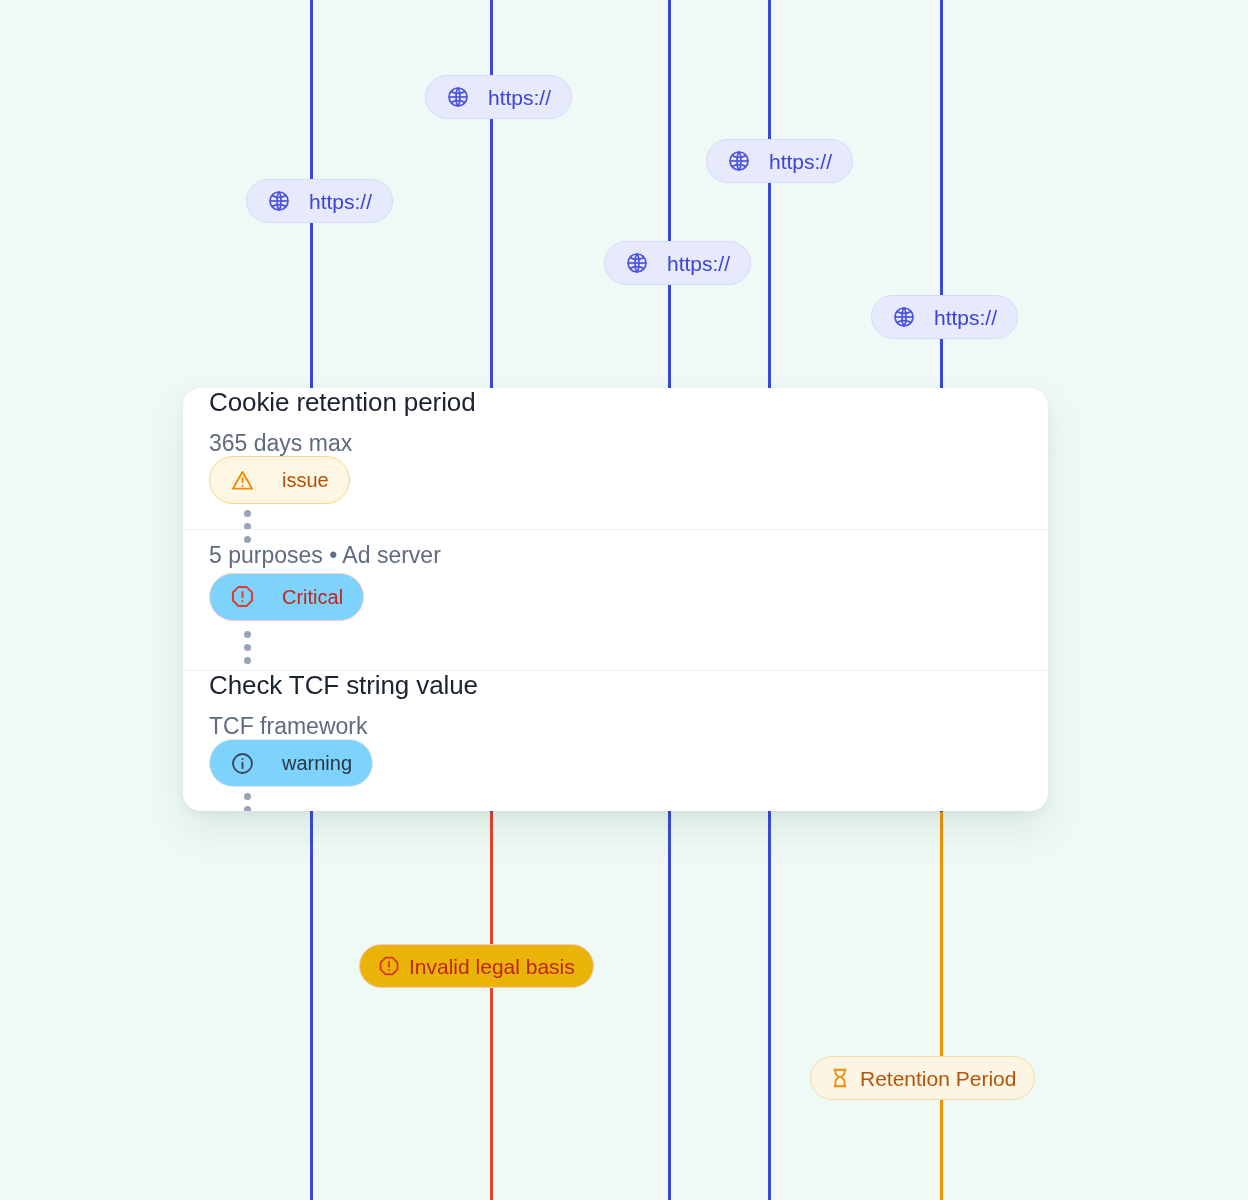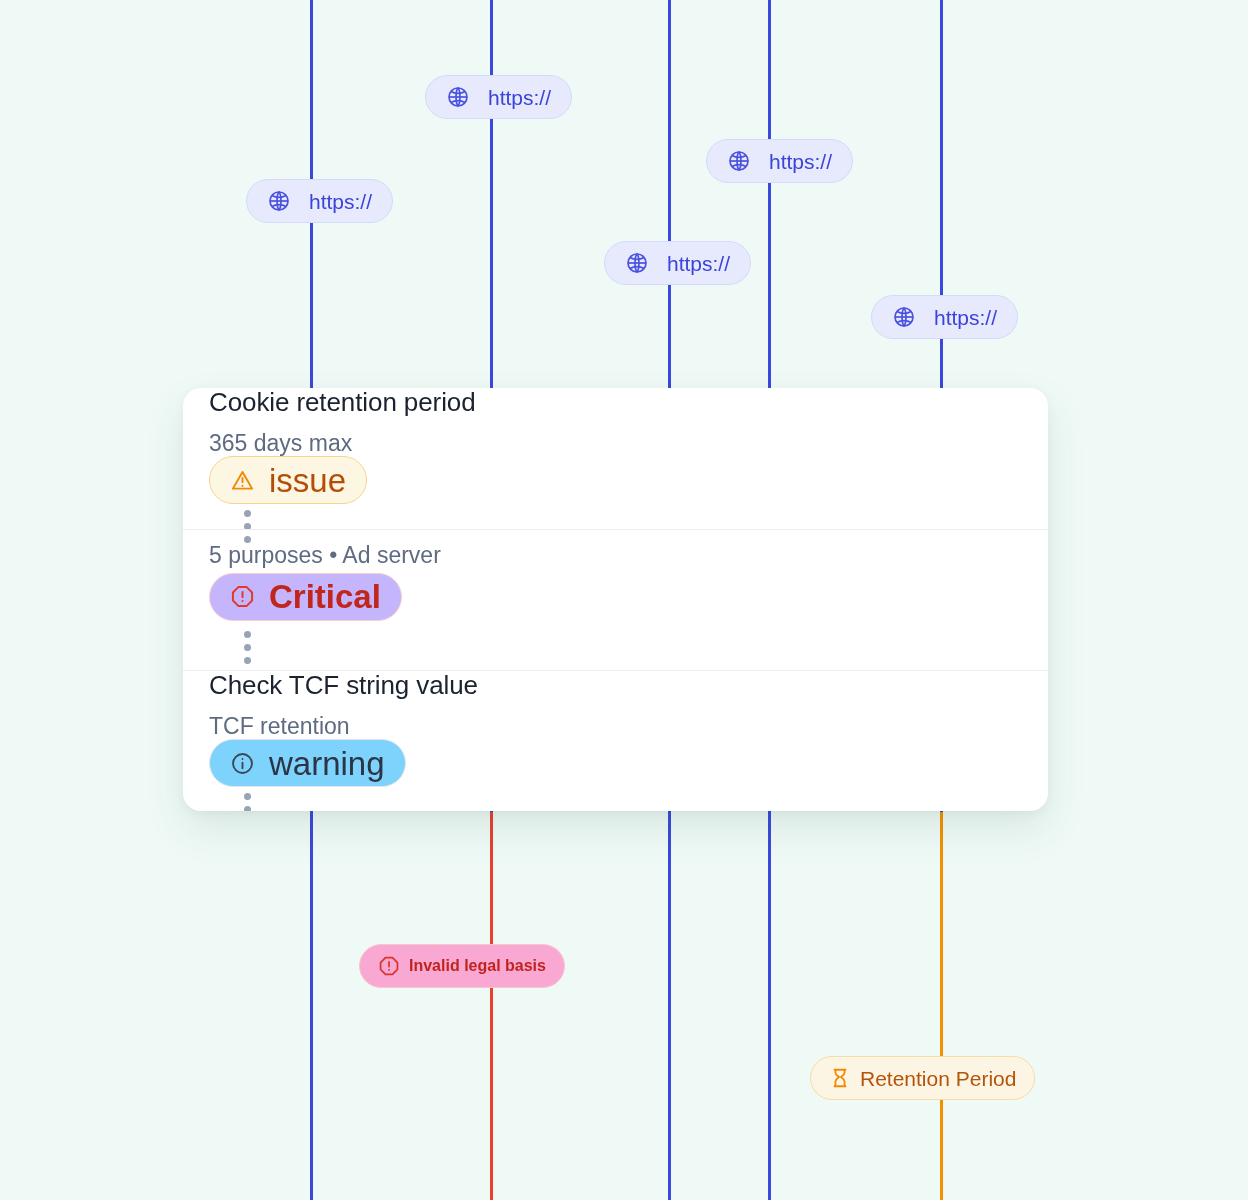--- a/index.html
+++ b/index.html
@@ -62,25 +62,25 @@
     font-size: 21px;
     font-weight: 500;
     color: #3c43d8;
   }
   .pill.url .pill-icon svg { display: block; }
 
   
   .pill.tag-danger {
     height: 44px;
     padding: 0 18px;
-    background: #f9a8d4;
+    background: #eab308;
     border-color: #f7c9c6;
     gap: 9px;
-    font-size: 16px;
-    font-weight: 700;
+    font-size: 21px;
+    font-weight: 400;
     color: #c0251d;
   }
   .pill.tag-warn {
     height: 44px;
     padding: 0 18px;
     background: #fdf5e3;
     border-color: #f6dda4;
     gap: 9px;
     font-size: 21px;
     font-weight: 500;
@@ -139,47 +139,47 @@
     width: 76px;
     display: flex;
     align-items: center;
     justify-content: center;
   }
 
   
   .status {
     display: inline-flex;
     align-items: center;
-    gap: 14px;
+    gap: 27px;
     height: 48px;
     padding: 0 20px;
     border-radius: 999px;
     border: 1px solid transparent;
-    font-size: 33px;
+    font-size: 20px;
     font-weight: 400;
     line-height: 1;
     white-space: nowrap;
     box-sizing: border-box;
   }
   .status .status-icon {
     display: inline-flex;
     align-items: center;
     justify-content: center;
     flex: 0 0 auto;
   }
   .status.issue {
     background: #fdf6e3;
     border-color: #f3d68d;
     color: #b24e07;
   }
   .status.critical {
-    background: #c4b5fd;
+    background: #7dd3fc;
     border-color: #f8cfcb;
     color: #c0261c;
-    font-weight: 700;
+    font-weight: 400;
   }
   .status.warning {
     background: #7dd3fc;
     border-color: #e3e6ec;
     color: #2c3545;
   }
 
   
   .kebab {
     display: flex;
@@ -347,21 +347,21 @@
           <span></span>
           <span></span>
           <span></span>
         </span>
       </div>
     </div>
 
     <div class="card-row">
       <div class="row-text">
         <div class="row-title">Check TCF string value</div>
-        <div class="row-sub">TCF retention</div>
+        <div class="row-sub">TCF framework</div>
       </div>
       <div class="row-badge-slot">
         <span class="status warning">
           <span class="status-icon">
             <svg width="25" height="25" viewBox="0 0 24 24" fill="none" stroke="#3b4656" stroke-width="1.8" stroke-linecap="round" stroke-linejoin="round">
               <circle cx="12" cy="12" r="9.1"></circle>
               <path d="M12 11.2v5.4"></path>
               <path d="M12 7.6v0.1"></path>
             </svg>
           </span>

